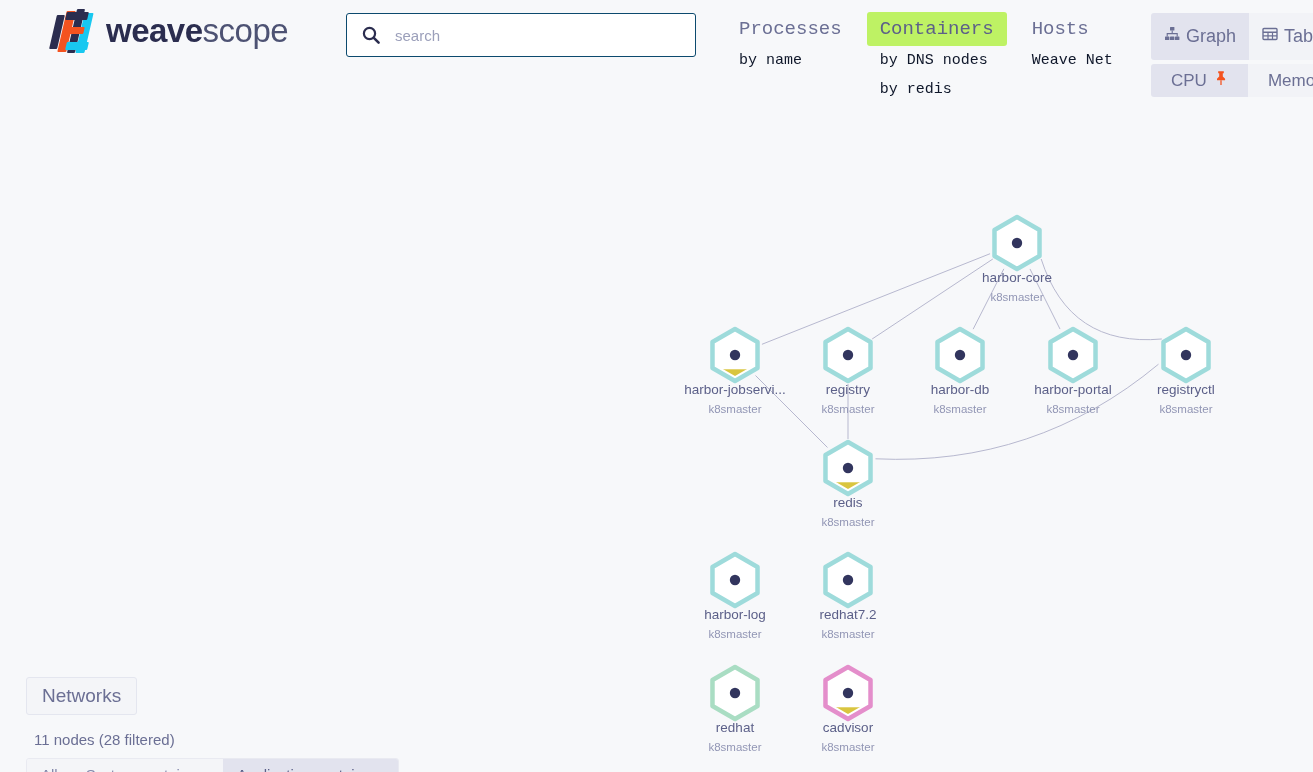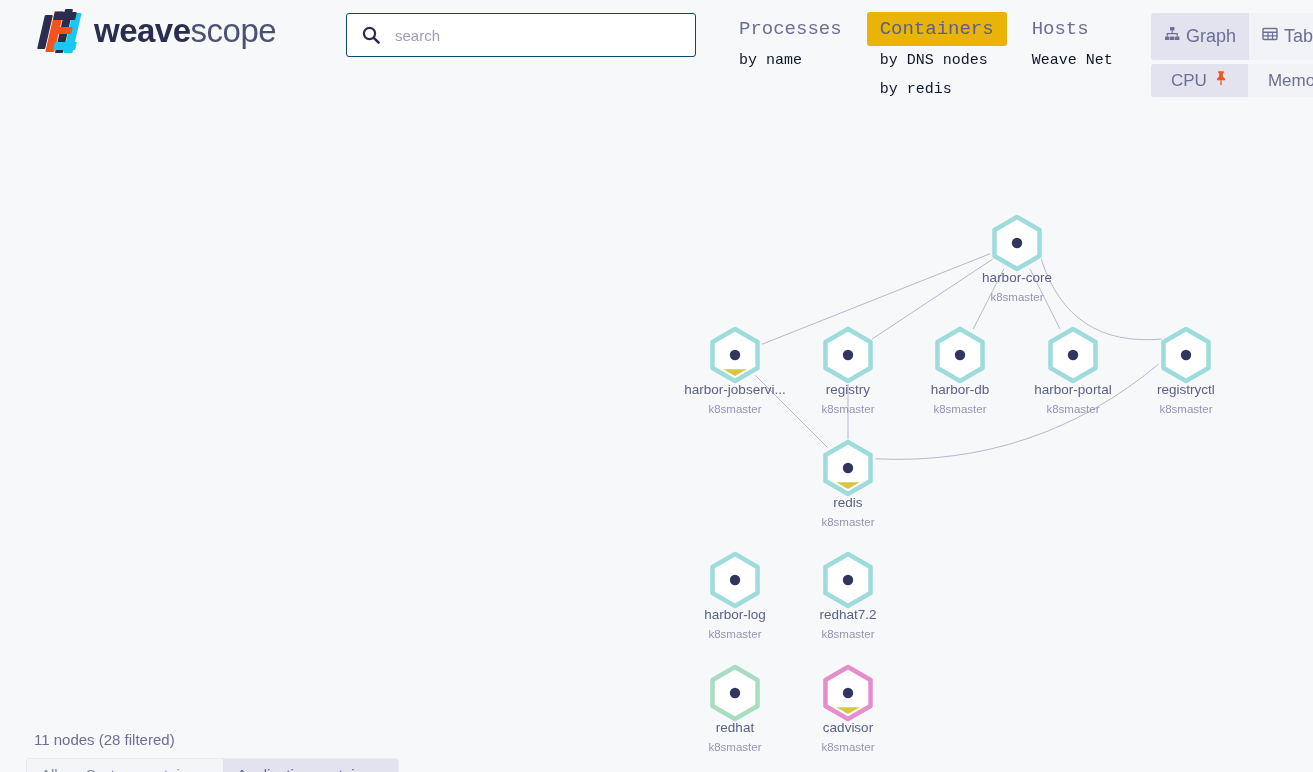--- a/index.html
+++ b/index.html
@@ -20,21 +20,21 @@
   }
 
   
   #header {
     position: absolute; top: 0; left: 0;
     width: 1313px; height: 130px;
   }
 
   
   #logo-wrap {
-    position: absolute; left: 38px; top: 9px;
+    position: absolute; left: 50px; top: 9px;
     display: flex; align-items: center;
   }
   #logo-mark {
     position: relative;
     width: 46px; height: 44px;
     margin-right: 10px;
   }
   #logo-mark span {
     position: absolute;
     display: block;
@@ -85,21 +85,21 @@
   }
   .topo-col { margin-right: 12px; }
   .topo-main {
     font-size: 19px;
     color: #6b6f94;
     padding: 6px 13px;
     border-radius: 3px;
     white-space: nowrap;
     text-align: left;
   }
-  .topo-main.selected { background: #eab308; color:#5c6089; }
+  .topo-main.selected { background: #bef264; color:#5c6089; }
   .topo-sub {
     font-size: 15px;
     color: #0f172a;
     padding: 6px 13px;
     white-space: nowrap;
   }
 
   
   #view-mode {
     position: absolute; left: 1151px; top: 13px;
@@ -375,20 +375,21 @@
             <rect x="822" y="707.28" width="52" height="6.72" fill="#d9c53f" clip-path="url(#clip-cadvisor)"></rect>
             <polygon points="870.52,706.00 848.00,719.00 825.48,706.00 825.48,680.00 848.00,667.00 870.52,680.00" fill="none" stroke="#e48ecb" stroke-width="4.5" stroke-linejoin="round"></polygon>
             <circle cx="848" cy="693" r="5.2" fill="#32355e"></circle>
             <text x="848" y="732" class="node-label">cadvisor</text>
             <text x="848" y="751" class="node-sublabel">k8smaster</text>
           </g>
         </g>
     </svg>
   </div>
 
+  <div id="networks-btn">Networks</div>
   <div id="node-count">11 nodes (28 filtered)</div>
   <div id="topology-options">
     <div class="opt-btn">All</div>
     <div class="opt-btn">System containers</div>
     <div class="opt-btn selected">Application containers</div>
   </div>
 
 </div>
 
 </body></html>

